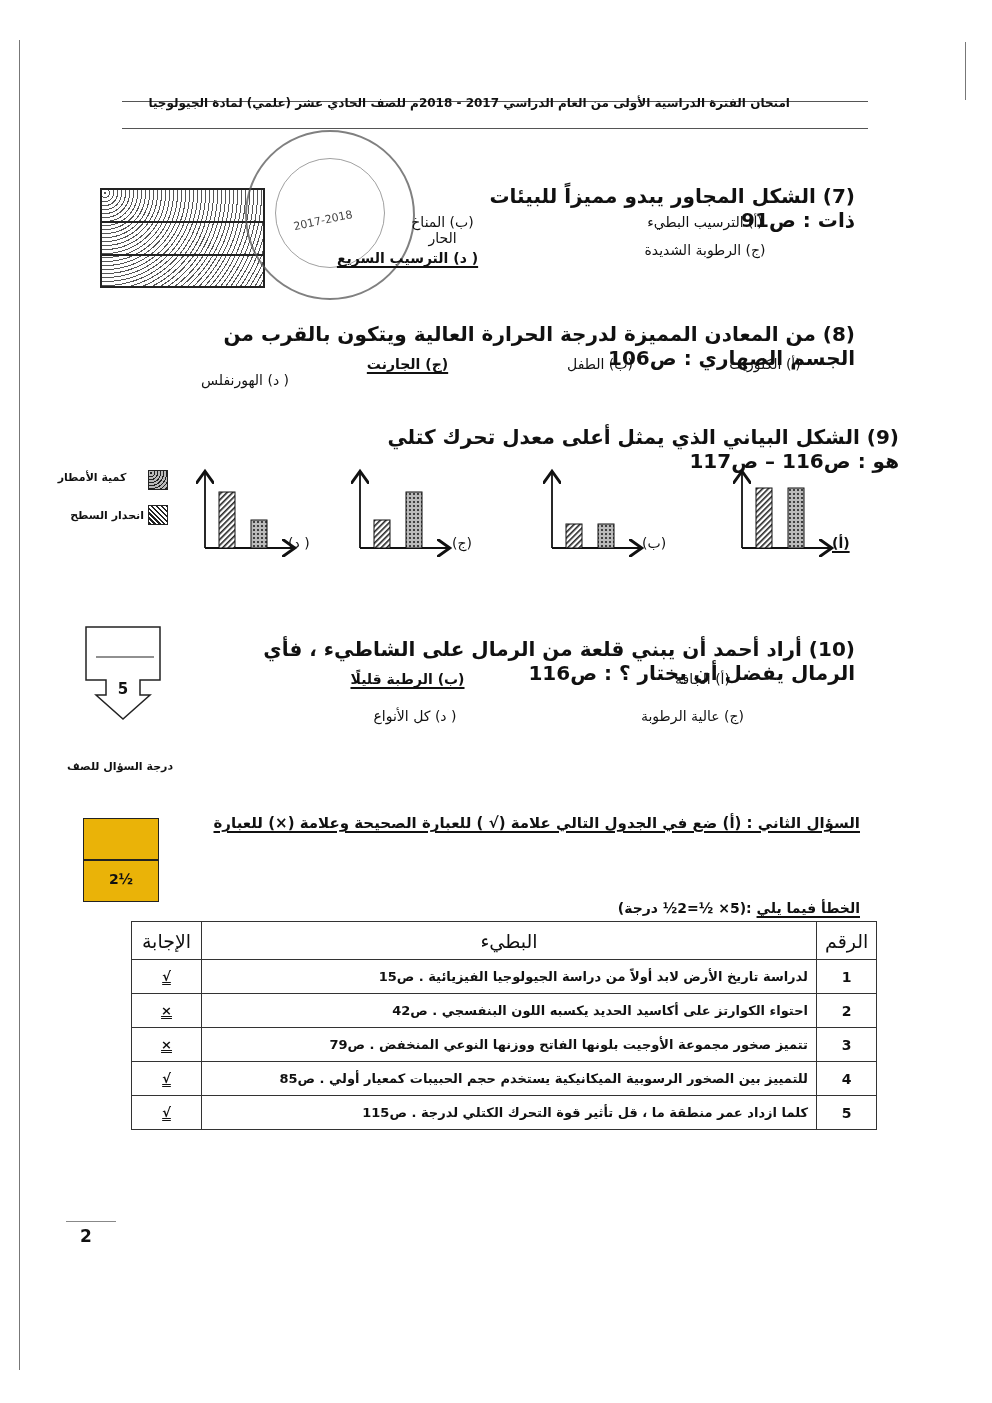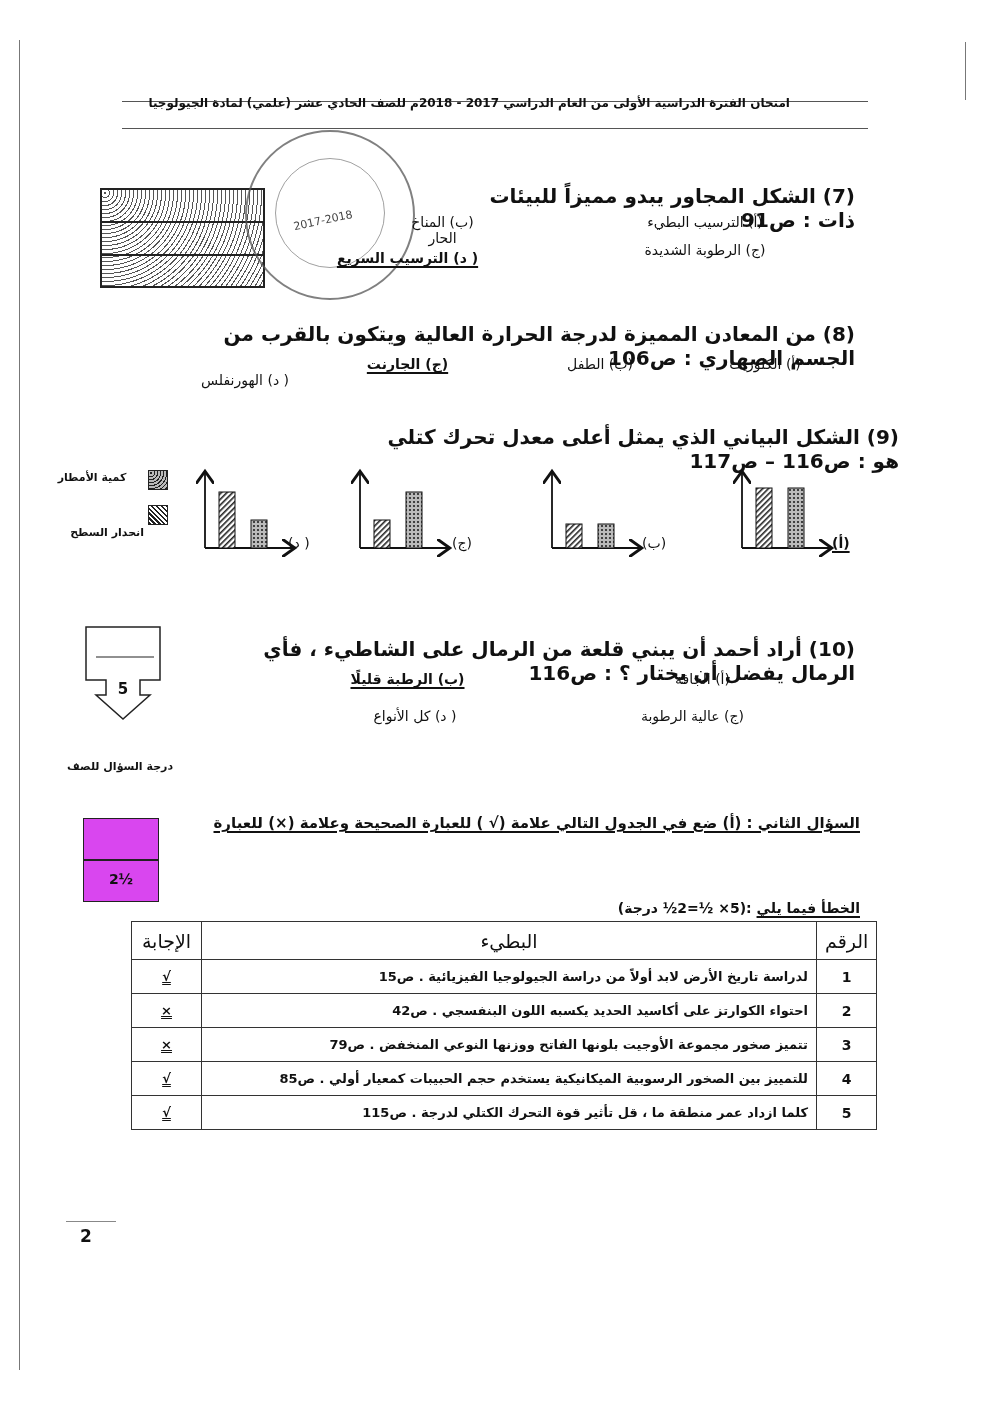--- a/index.html
+++ b/index.html
@@ -25,21 +25,21 @@
   .strata .layer { position: absolute; left: 0; width: 100%; border-bottom: 2px solid #222; }
 
   .stamp { left: 245px; top: 130px; width: 170px; height: 170px; border: 2px solid #555; border-radius: 50%; opacity: .75; }
   .stamp-inner { left: 275px; top: 158px; width: 110px; height: 110px; border: 1.5px solid #777; border-radius: 50%; opacity: .7; }
   .stamp-year { left: 278px; top: 214px; width: 90px; font-size: 11px; transform: rotate(-12deg); color: #444; text-align: center; }
 
   .legend-box { width: 20px; height: 20px; border: 1px solid #222; }
   .hatch-dot { background: repeating-radial-gradient(circle at 2px 2px, #222 0 1px, #bbb 1px 3px); }
   .hatch-diag { background: repeating-linear-gradient(45deg, #222 0 1.5px, #fff 1.5px 3.5px); }
 
-  .score-box { border: 1.5px solid #222; background: #d946ef; }
+  .score-box { border: 1.5px solid #222; background: #eab308; }
 
   table.tf { border-collapse: collapse; direction: rtl; font-size: 13px; }
   table.tf td, table.tf th { border: 1.5px solid #333; height: 34px; padding: 0 8px; }
   table.tf th { font-weight: normal; font-size: 19px; height: 38px; }
   table.tf td.num { width: 40px; text-align: center; font-weight: bold; font-size: 14px; }
   table.tf td.stmt { width: 615px; text-align: right; font-weight: bold; }
   table.tf td.ans { width: 70px; text-align: center; font-weight: bold; text-decoration: underline double; }
 
   .page-num-rule { left: 66px; top: 1221px; width: 50px; height: 1px; background: #888; }
   .page-num { left: 80px; top: 1226px; font-size: 17px; font-weight: bold; }
@@ -73,21 +73,21 @@
 <div class="abs opt rtl" style="left:700px;top:356px;width:130px;">(أ) الكلوريت</div>
 <div class="abs opt rtl" style="left:540px;top:356px;width:120px;">(ب) الطفل</div>
 <div class="abs opt rtl b u" style="left:350px;top:356px;width:115px;">(ج) الجارنت</div>
 <div class="abs opt rtl" style="left:190px;top:372px;width:110px;">( د) الهورنفلس</div>
 
 <div class="abs q-text rtl" style="left:340px;top:425px;width:515px;margin-left:44px;">(9) الشكل البياني الذي يمثل أعلى معدل تحرك كتلي هو : ص116 – ص117</div>
 
 <div class="abs legend-box hatch-dot" style="left:148px;top:470px;"></div>
 <div class="abs rtl" style="left:40px;top:471px;width:104px;font-size:11px;font-weight:bold;text-align:center;">كمية الأمطار</div>
 <div class="abs legend-box hatch-diag" style="left:148px;top:505px;"></div>
-<div class="abs rtl" style="left:40px;top:526px;width:104px;font-size:11px;font-weight:bold;text-align:right;">انحدار السطح</div>
+<div class="abs rtl" style="left:40px;top:509px;width:104px;font-size:11px;font-weight:bold;text-align:right;">انحدار السطح</div>
 
 <svg class="abs chart" id="charts-svg" style="left:0;top:0;" width="992" height="600">
   <defs>
     <pattern id="pat-dots" width="4" height="4" patternUnits="userSpaceOnUse">
       <rect width="4" height="4" fill="#bbb"></rect>
       <circle cx="2" cy="2" r="1.1" fill="#222"></circle>
     </pattern>
     <pattern id="pat-diag" width="4" height="4" patternUnits="userSpaceOnUse" patternTransform="rotate(45)">
       <rect width="4" height="4" fill="#fff"></rect>
       <rect width="1.6" height="4" fill="#222"></rect>

